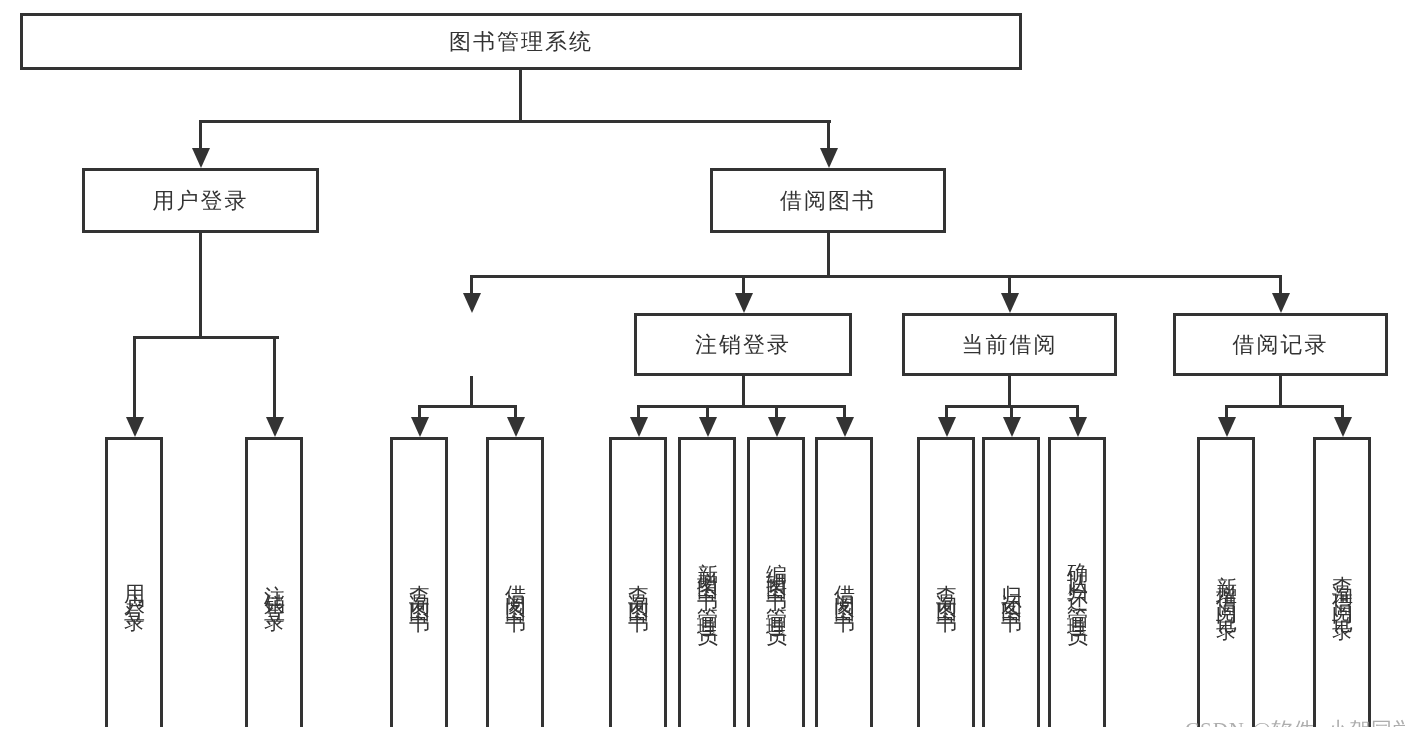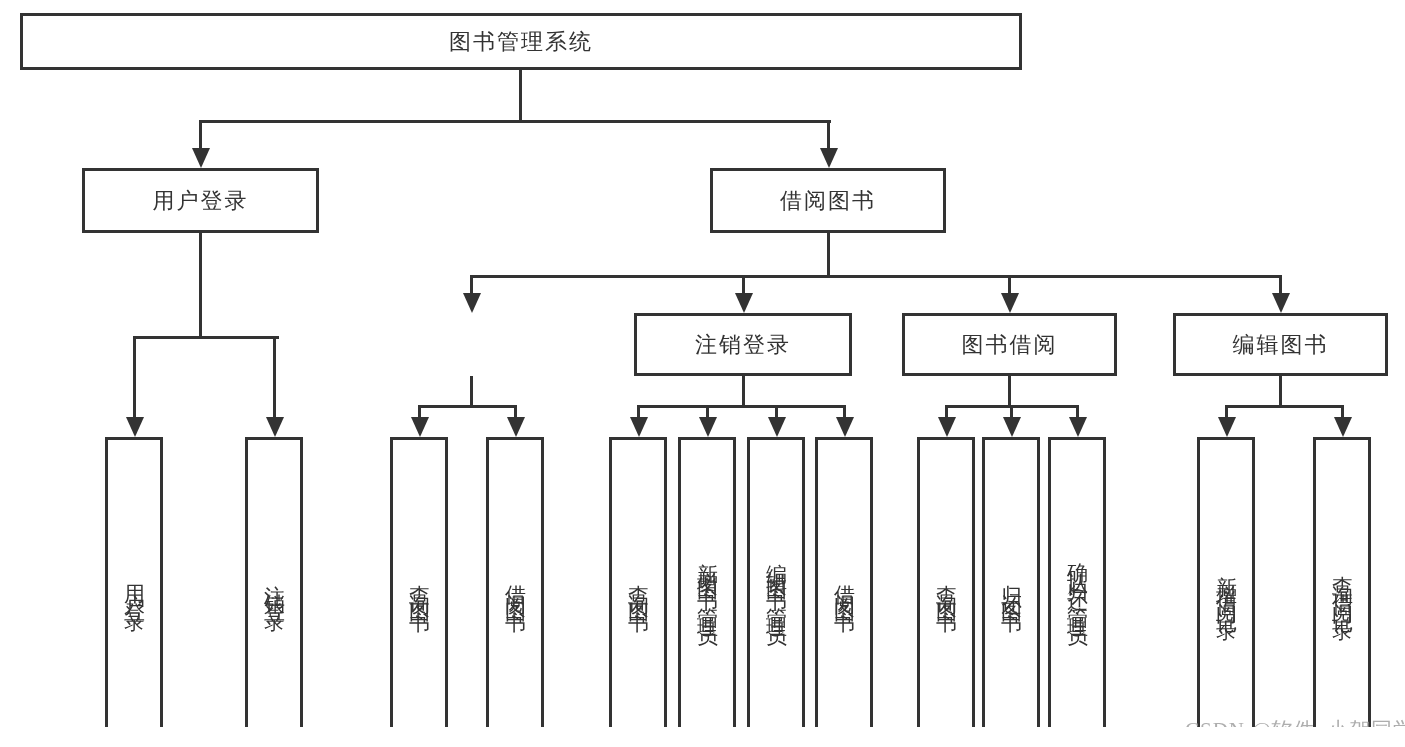--- a/index.html
+++ b/index.html
@@ -85,22 +85,22 @@
   <div class="arrow" style="left:273px;top:336px;height:81px"></div>
 
   <div class="line v" style="left:827px;top:233px;height:42px"></div>
   <div class="line h" style="left:470px;top:275px;width:812px"></div>
   <div class="arrow" style="left:470px;top:275px;height:18px"></div>
   <div class="arrow" style="left:742px;top:275px;height:18px"></div>
   <div class="arrow" style="left:1008px;top:275px;height:18px"></div>
   <div class="arrow" style="left:1279px;top:275px;height:18px"></div>
 
   <div class="box hbox" style="left:634px;top:313px;width:218px;height:63px">注销登录</div>
-  <div class="box hbox" style="left:902px;top:313px;width:215px;height:63px">图书借阅</div>
-  <div class="box hbox" style="left:1173px;top:313px;width:215px;height:63px">编辑图书</div>
+  <div class="box hbox" style="left:902px;top:313px;width:215px;height:63px">当前借阅</div>
+  <div class="box hbox" style="left:1173px;top:313px;width:215px;height:63px">借阅记录</div>
 
   <div class="line v" style="left:470px;top:376px;height:29px"></div>
   <div class="line v" style="left:742px;top:376px;height:29px"></div>
   <div class="line v" style="left:1008px;top:376px;height:29px"></div>
   <div class="line v" style="left:1279px;top:376px;height:29px"></div>
 
   <div class="line h" style="left:418px;top:405px;width:99px"></div>
   <div class="line h" style="left:637px;top:405px;width:209px"></div>
   <div class="line h" style="left:945px;top:405px;width:134px"></div>
   <div class="line h" style="left:1225px;top:405px;width:119px"></div>

